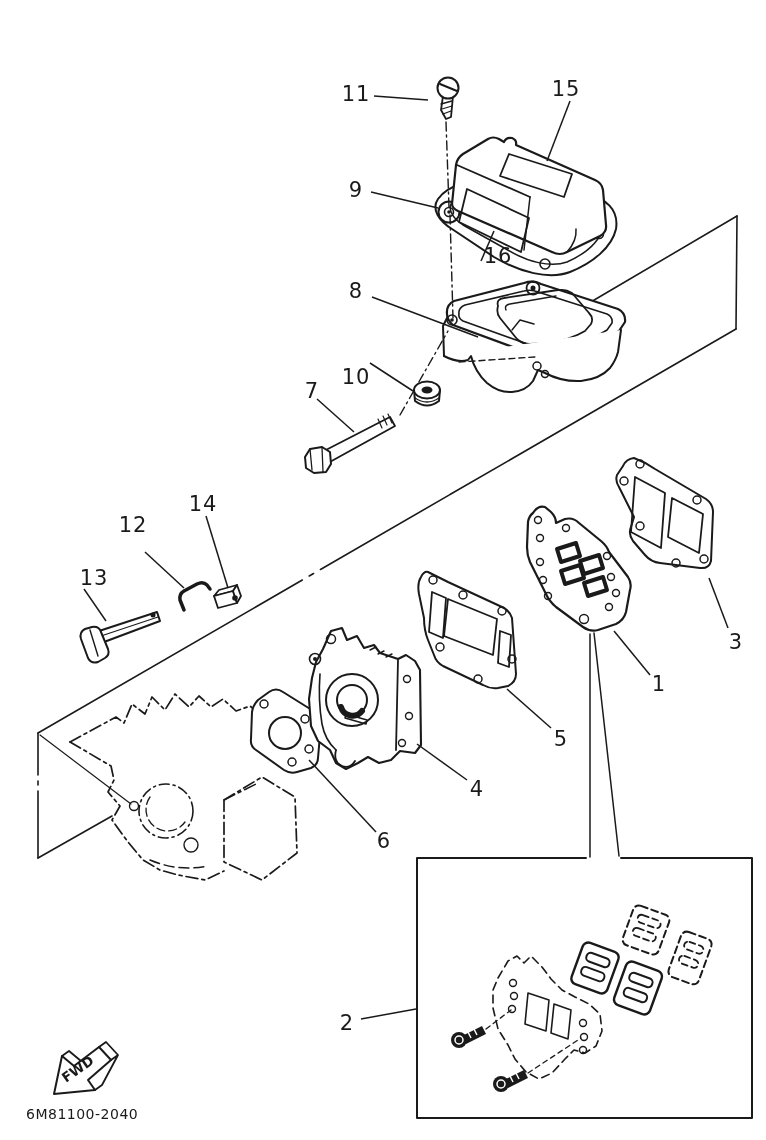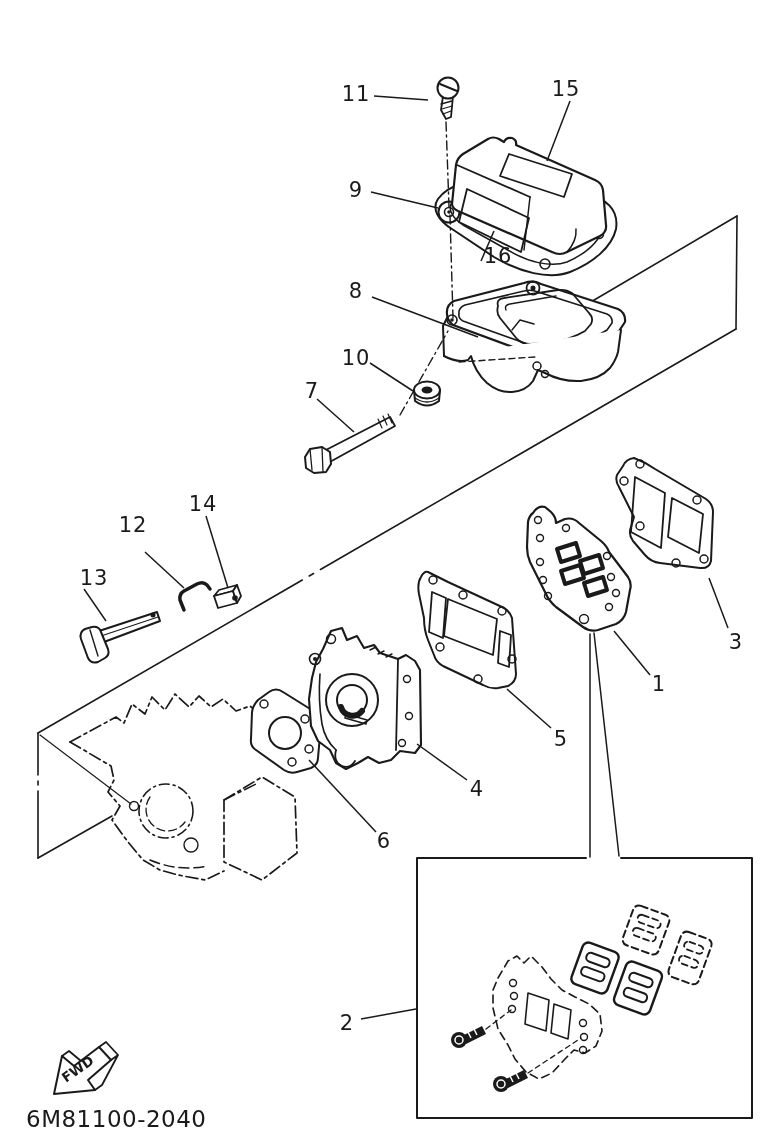--- a/index.html
+++ b/index.html
@@ -12,21 +12,21 @@
   .ink{stroke:#1a1a1a;fill:none;stroke-linecap:round;stroke-linejoin:round;}
   .fill{fill:#ffffff;}
   .dark{fill:#1a1a1a;stroke:none;}
   #labels-layer{position:absolute;left:0;top:0;width:100%;height:100%;pointer-events:none;}
   .part-label{
     position:absolute;transform:translate(-50%,-50%);
     font-size:21px;font-weight:normal;color:#1a1a1a;letter-spacing:1px;
     font-family:"DejaVu Sans","Liberation Sans",sans-serif;
   }
   .code-text{
-    position:absolute;left:26px;top:1106px;font-size:23px;color:#1a1a1a;
+    position:absolute;left:26px;top:1106px;font-size:14px;color:#1a1a1a;
     letter-spacing:0.5px;font-family:"DejaVu Sans","Liberation Sans",sans-serif;
   }
   .leader{stroke:#1a1a1a;stroke-width:1.5;}
 </style>
 </head>
 <body>
 
 <div class="page">
 
 <svg width="766" height="1140" viewBox="0 0 766 1140">
@@ -288,21 +288,21 @@
         <line x1="361" y1="1019" x2="416" y2="1009" class="leader"></line>
       </g>
 </svg>
 
 <div id="labels-layer">
       <div class="part-label" style="left: 356px; top: 94px;">11</div>
       <div class="part-label" style="left: 566px; top: 89px;">15</div>
       <div class="part-label" style="left: 356px; top: 190px;">9</div>
       <div class="part-label" style="left: 474px; top: 256px; margin-left: 24px;">16</div>
       <div class="part-label" style="left: 356px; top: 291px;">8</div>
-      <div class="part-label" style="left: 356px; top: 358px;">10</div>
+      <div class="part-label" style="left: 356px; top: 377px;">10</div>
       <div class="part-label" style="left: 312px; top: 391px;">7</div>
       <div class="part-label" style="left: 203px; top: 504px; text-align: right;">14</div>
       <div class="part-label" style="left: 133px; top: 525px;">12</div>
       <div class="part-label" style="left: 75px; top: 578px; margin-left: 19px;">13</div>
       <div class="part-label" style="left: 736px; top: 642px;">3</div>
       <div class="part-label" style="left: 659px; top: 684px;">1</div>
       <div class="part-label" style="left: 561px; top: 739px;">5</div>
       <div class="part-label" style="left: 477px; top: 789px;">4</div>
       <div class="part-label" style="left: 384px; top: 841px;">6</div>
       <div class="part-label" style="left: 347px; top: 1023px;">2</div>

